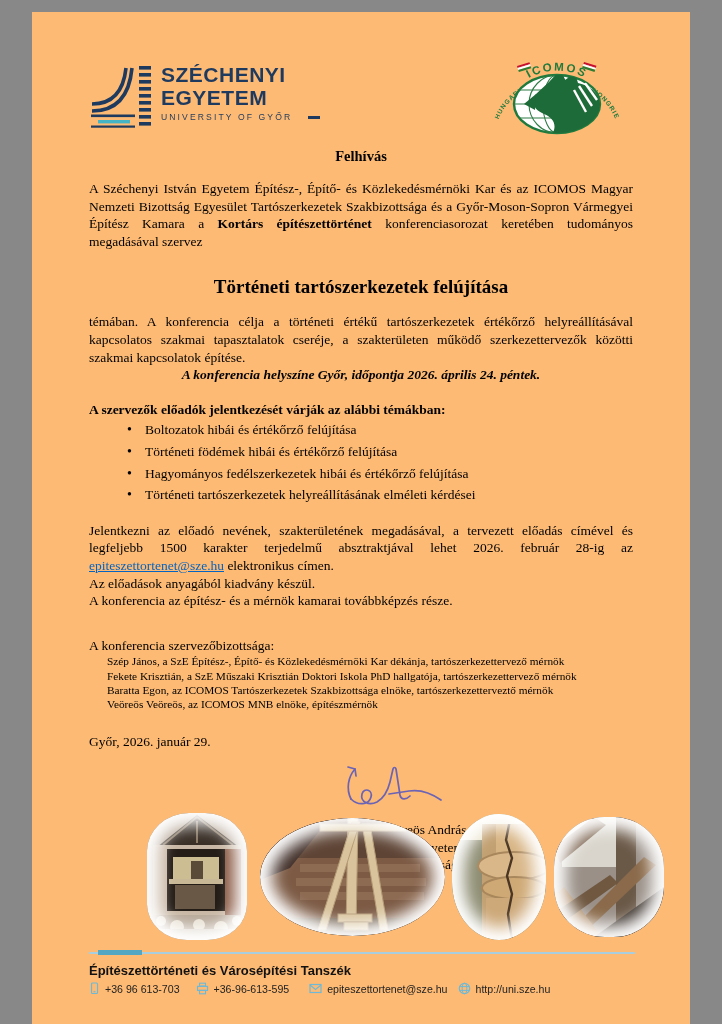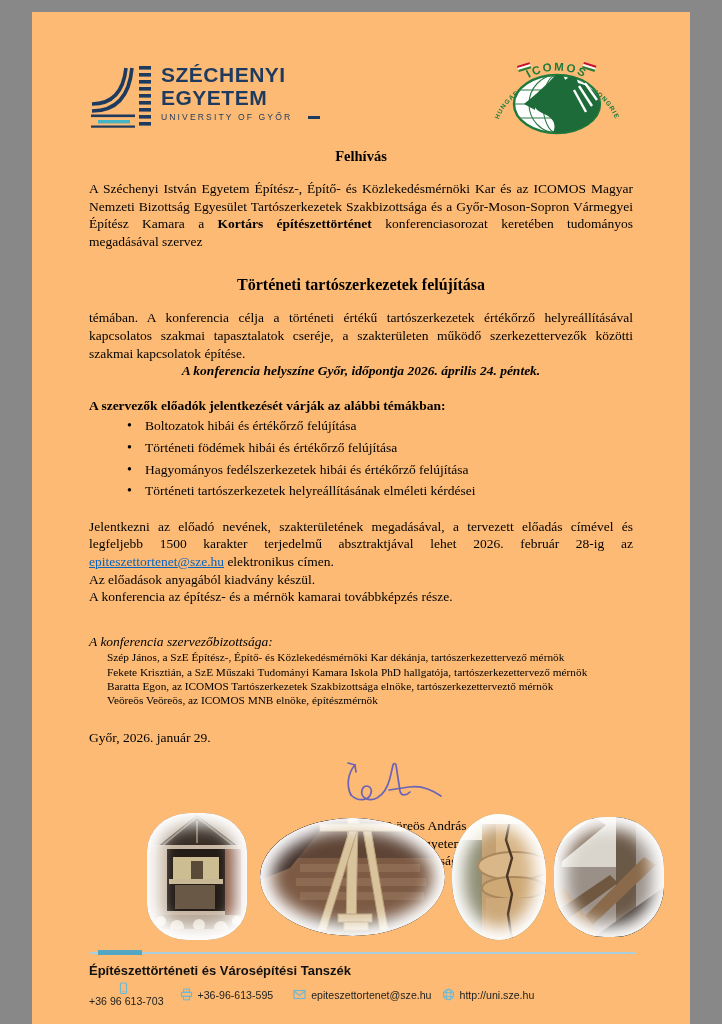--- a/index.html
+++ b/index.html
@@ -20,31 +20,31 @@
   .sze-text{margin-left:10px;font-family:"Liberation Sans",sans-serif;color:#1e3a5f;line-height:1;}
   .sze-text .l1,.sze-text .l2{font-size:21px;font-weight:800;letter-spacing:.5px;}
   .sze-text .l2{margin-top:2px;}
   .sze-text .l3{font-size:8.6px;letter-spacing:2.1px;margin-top:5px;font-weight:400;display:flex;align-items:center;gap:16px;}
   .sze-text .l3 .dash{display:inline-block;width:12px;height:3px;background:#1e3a5f;}
   .icomos-logo{margin-right:10px;margin-top:0;}
   
   .doc-title{text-align:center;font-weight:bold;font-size:14.5px;margin-top:10px;}
   .para{line-height:17.6px;text-align:justify;}
   .p1{margin-top:15px;}
-  .h2{text-align:center;font-weight:bold;font-size:16px;margin-top:26px;}
+  .h2{text-align:center;font-weight:bold;font-size:19px;margin-top:26px;}
   .p2{margin-top:15px;}
   .event-line{text-align:center;font-weight:bold;font-style:italic;line-height:17.6px;}
   .themes-intro{margin-top:17px;line-height:17.6px;font-weight:bold;}
   ul.themes{margin:3px 0 0 0;padding:0 0 0 38px;list-style:none;}
   ul.themes li{line-height:17.6px;margin-bottom:4px;position:relative;padding-left:18px;}
   ul.themes li::before{content:"•";position:absolute;left:0;top:0;font-size:14px;}
   .apply{margin-top:18px;}
   .apply a{color:#0563c1;text-decoration:underline;}
   .info-line{line-height:17.6px;text-align:left;}
-  .committee-h{margin-top:27px;line-height:17.6px;font-style:italic;}
+  .committee-h{margin-top:27px;line-height:17.6px;}
   .committee{margin-left:18px;}
   .committee div{font-size:11.3px;line-height:14.3px;}
   .date-line{margin-top:22px;line-height:17.6px;}
   
   .sign-col{margin-top:12px;width:282px;margin-left:auto;margin-right:68px;text-align:center;}
   .sign-col svg{display:block;margin:0 auto 8px 42px;}
   .sign-col .nm{line-height:17.5px;}
   
   .photos{position:absolute;left:115px;top:801px;display:flex;align-items:center;}
   .photo{position:relative;overflow:hidden;flex:none;}
@@ -56,21 +56,21 @@
   .ph4{width:110px;height:120px;border-radius:46%/42%;}
   
   .footer{position:absolute;left:57px;right:55px;top:938px;font-family:"Liberation Sans",sans-serif;}
   .f-rule{position:relative;height:6px;}
   .f-rule .base{position:absolute;left:0;right:0;top:2px;height:2px;background:#a9cede;}
   .f-rule .accent{position:absolute;left:9px;top:0;width:44px;height:5px;background:#53a7c3;}
   .f-dept{margin-top:7px;font-size:13px;font-weight:bold;color:#111;}
   .f-contact{margin-top:4px;font-size:10.6px;color:#222;display:flex;align-items:center;white-space:nowrap;}
   .f-item{display:flex;align-items:center;}
   .f-item svg{margin-right:5px;flex:none;}
-  .g1{margin-right:14px;} .g2{margin-right:16px;flex-direction:column;} .g3{margin-right:20px;} .g4{margin-right:10px;}
+  .g1{margin-right:14px;} .g2{margin-right:16px;} .g3{margin-right:20px;} .g4{margin-right:10px;}
   .f-contact a{color:#222;text-decoration:none;}
 </style>
 </head>
 <body>
 
 <div class="page">
 
   <div class="header">
     <div class="sze-logo">
       <svg width="60" height="66" viewBox="0 0 60 66">
@@ -170,21 +170,21 @@
     <li>Történeti tartószerkezetek helyreállításának elméleti kérdései</li>
   </ul>
 
   <div class="para apply"><span>Jelentkezni az előadó nevének, szakterületének megadásával, a tervezett előadás címével és legfeljebb 1500 karakter terjedelmű absztraktjával lehet 2026. február 28-ig az </span><a href="#">epiteszettortenet@sze.hu</a><span> elektronikus címen.</span></div>
   <div class="info-line">Az előadások anyagából kiadvány készül.</div>
   <div class="info-line">A konferencia az építész- és a mérnök kamarai továbbképzés része.</div>
 
   <div class="committee-h">A konferencia szervezőbizottsága:</div>
   <div class="committee">
     <div>Szép János, a SzE Építész-, Építő- és Közlekedésmérnöki Kar dékánja, tartószerkezettervező mérnök</div>
-    <div>Fekete Krisztián, a SzE Műszaki Tudományi Kamara Iskola PhD hallgatója, tartószerkezettervező mérnök</div>
+    <div>Fekete Krisztián, a SzE Műszaki Krisztián Doktori Iskola PhD hallgatója, tartószerkezettervező mérnök</div>
     <div>Baratta Egon, az ICOMOS Tartószerkezetek Szakbizottsága elnöke, tartószerkezetterveztő mérnök</div>
     <div>Veöreös Veöreös, az ICOMOS MNB elnöke, építészmérnök</div>
   </div>
 
   <div class="date-line">Győr, 2026. január 29.</div>
 
   <div class="sign-col">
     <svg width="122" height="50" viewBox="0 0 122 50">
       <g fill="none" stroke="#6b63b5" stroke-width="1.7" stroke-linecap="round" stroke-linejoin="round">
         <path d="M30 6 C 23 14 21 26 26 36"></path>

